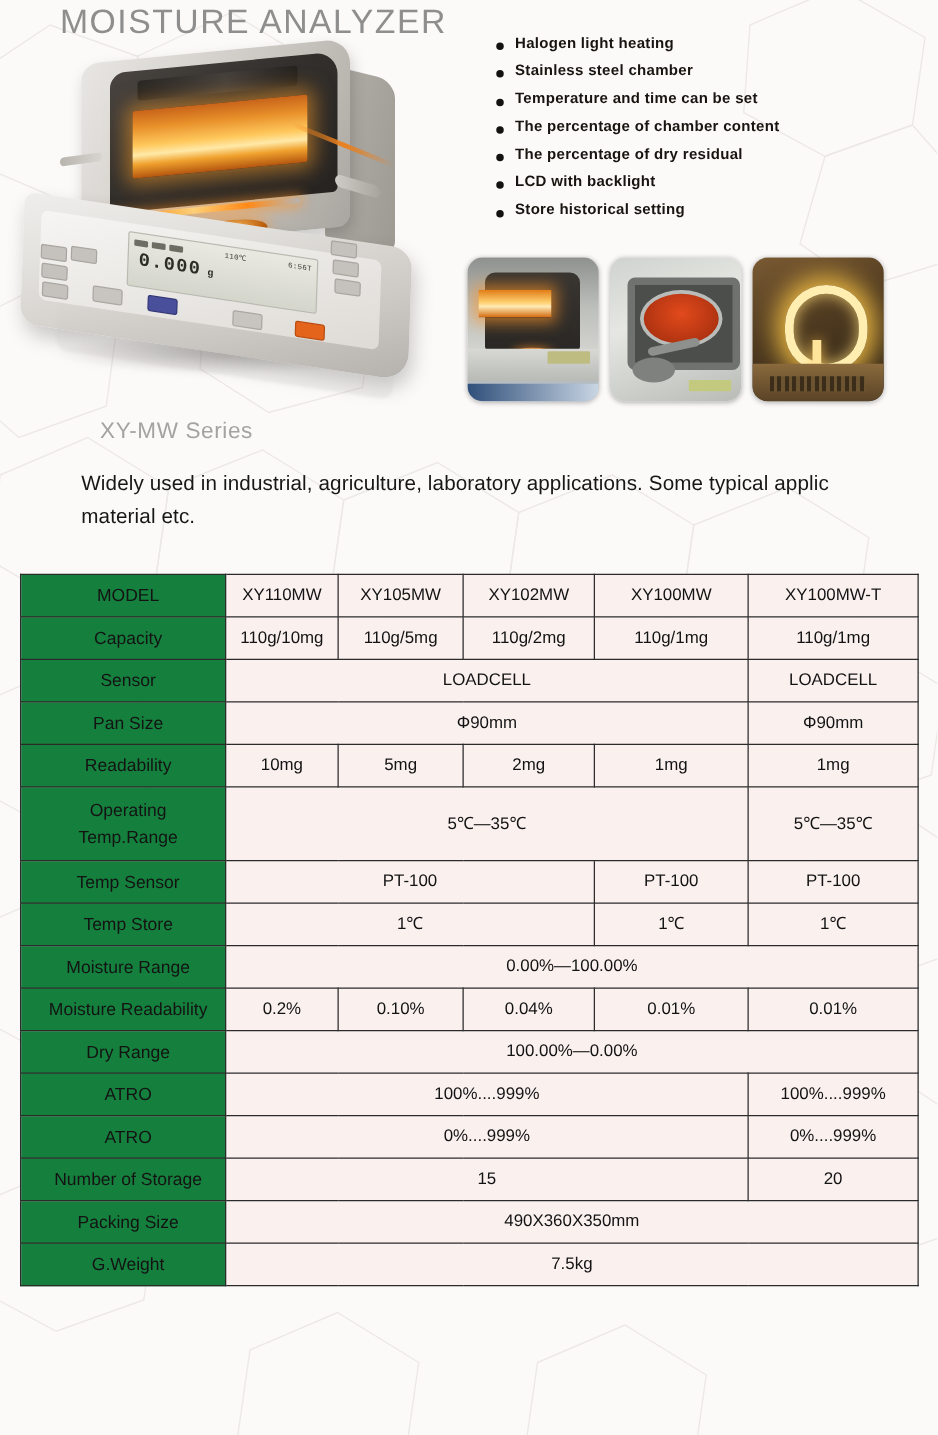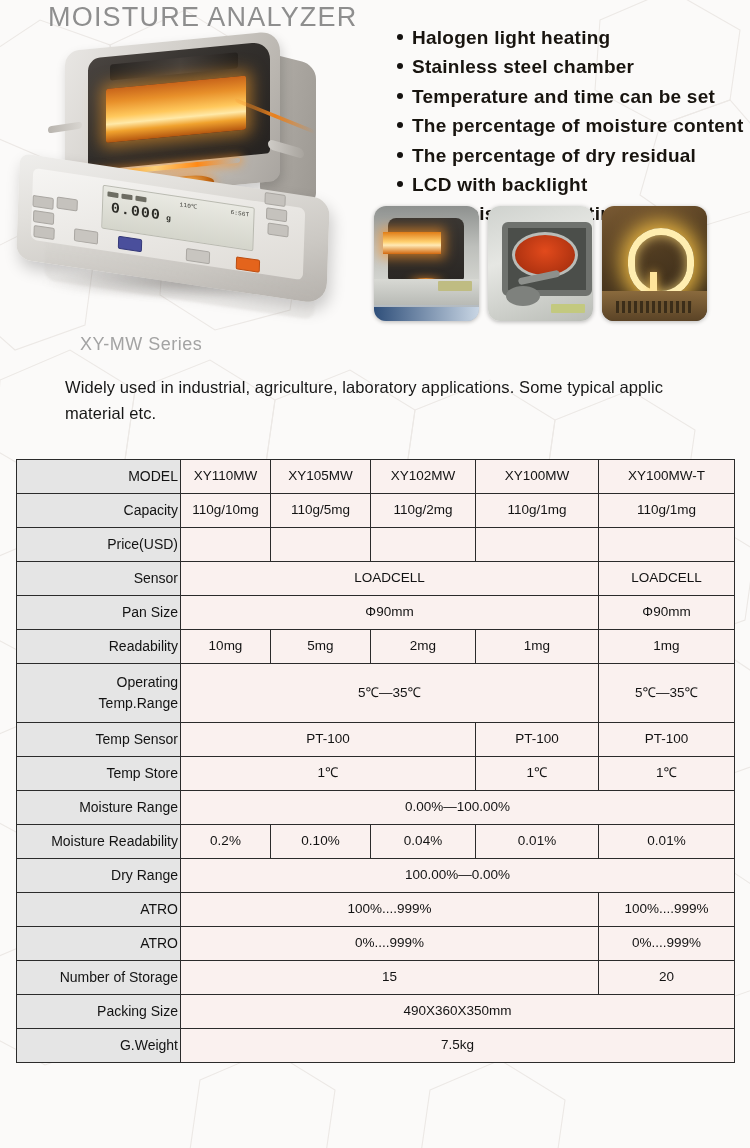--- a/index.html
+++ b/index.html
@@ -134,22 +134,22 @@
   .dev-reflect{
     position:absolute;left:35px;top:218px;width:270px;height:46px;
     background:linear-gradient(180deg,rgba(190,186,180,.38),rgba(255,255,255,0));
     transform:skewY(8.5deg) skewX(-2deg) scaleY(-1);
     border-radius:10px;filter:blur(1.2px);opacity:.55;
   }
 
   
   .features{position:absolute;left:397px;top:28px;width:350px;}
   .feat{
-    display:flex;align-items:flex-start;gap:9px;
-    font-size:19px;color:#18140f;font-weight:bold;line-height:1.02;
+    display:flex;align-items:center;gap:9px;
+    font-size:12px;color:#18140f;font-weight:bold;line-height:1.02;
     margin-bottom:10px;letter-spacing:.25px;
   }
   .feat .dot{
     width:6px;height:6px;border-radius:50%;background:#141210;
     margin-top:6px;flex:0 0 auto;
   }
 
   
   .photos{position:absolute;left:374px;top:206px;display:flex;gap:9px;}
   .photo{
@@ -186,21 +186,21 @@
   table.spec{border-collapse:collapse;width:718px;table-layout:fixed;}
   table.spec td{
     border:1.4px solid #2b2b2b;
     font-size:13.5px;color:#131313;
     text-align:center;vertical-align:middle;
     background:#faf1ef;
     padding:2px 2px;
     line-height:1.5;
   }
   table.spec td.lbl{
-    background:#e5e5e5;text-align:right;padding-left:10px;font-size:14px;width:164px;
+    background:#15803d;text-align:center;padding-left:10px;font-size:14px;width:164px;
   }
   .r-std td{height:29px;}
   .r-tall td{height:54px;}
   .lbl2{line-height:1.45;}
 </style>
 </head>
 <body>
 
 <svg class="bg-texture" viewBox="0 0 750 1148" preserveAspectRatio="none">
   <g fill="none" stroke="#ddd7d2" stroke-width="1.1">
@@ -298,21 +298,21 @@
       <div class="feat">
           <span class="dot"></span>
           <span>Stainless steel chamber</span>
         </div>
       <div class="feat">
           <span class="dot"></span>
           <span>Temperature and time can be set</span>
         </div>
       <div class="feat">
           <span class="dot"></span>
-          <span>The percentage of moisture content</span>
+          <span>The percentage of chamber content</span>
         </div>
       <div class="feat">
           <span class="dot"></span>
           <span>The percentage of dry residual</span>
         </div>
       <div class="feat">
           <span class="dot"></span>
           <span>LCD with backlight</span>
         </div>
       <div class="feat">
@@ -372,28 +372,20 @@
           </tr>
           <tr class="r-std">
             <td class="lbl">Capacity</td>
             <td>110g/10mg</td>
             <td>110g/5mg</td>
             <td>110g/2mg</td>
             <td>110g/1mg</td>
             <td>110g/1mg</td>
           </tr>
           <tr class="r-std">
-            <td class="lbl">Price(USD)</td>
-            <td></td>
-            <td></td>
-            <td></td>
-            <td></td>
-            <td></td>
-          </tr>
-          <tr class="r-std">
             <td class="lbl">Sensor</td>
             <td colspan="4">LOADCELL</td>
             <td>LOADCELL</td>
           </tr>
           <tr class="r-std">
             <td class="lbl">Pan Size</td>
             <td colspan="4">Φ90mm</td>
             <td>Φ90mm</td>
           </tr>
           <tr class="r-std">

